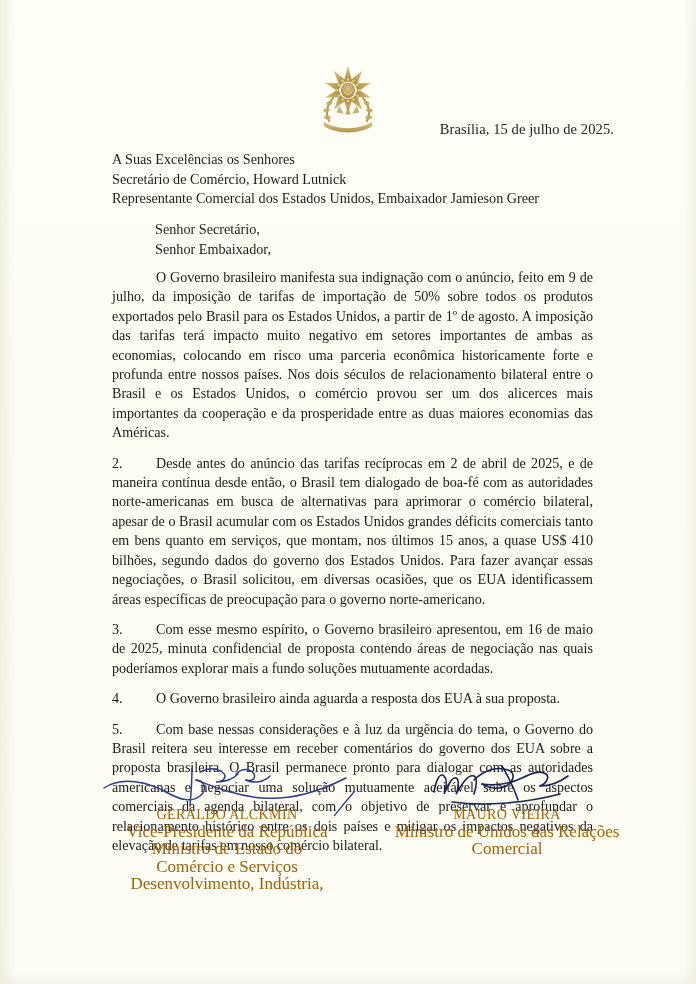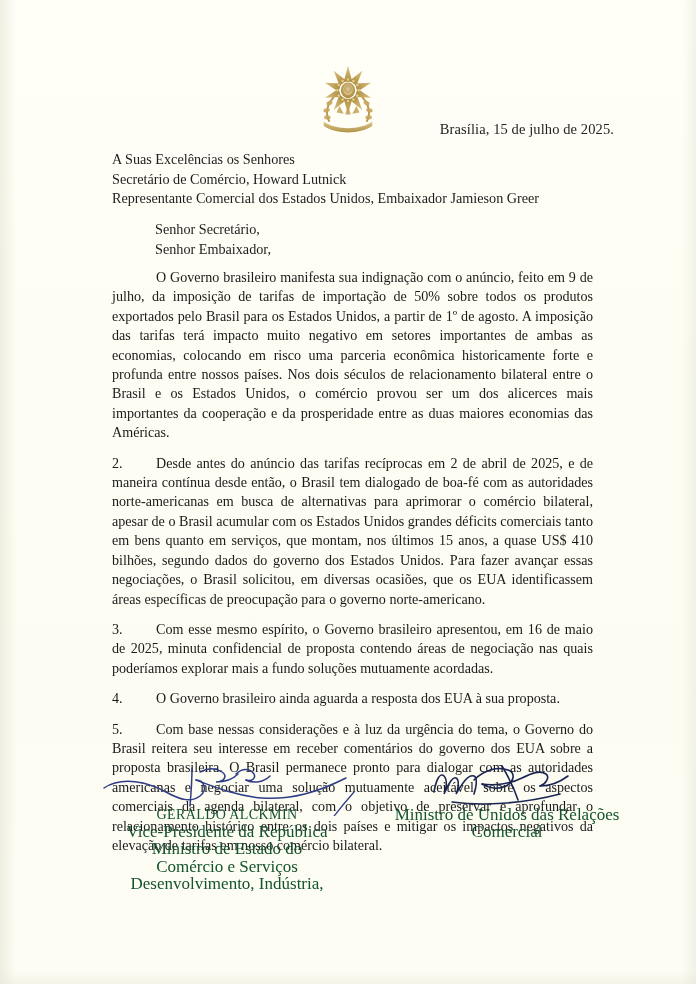--- a/index.html
+++ b/index.html
@@ -130,21 +130,21 @@
     top: 0;
     height: 54px;
     pointer-events: none;
   }
   .sig-scribble svg { display: block; width: 100%; height: 100%; }
   .sig-names {
     position: relative;
     padding-top: 44px;
     font-size: 13.4px;
     line-height: 17.2px;
-    color: #14532d;
+    color: #a16207;
     z-index: 2;
   }
   .sig-name {
     font-size: 14px;
     letter-spacing: 0.4px;
   }
   .sig-role { font-size: 17px; }
 </style>
 </head>
 <body>
@@ -281,20 +281,21 @@
             <path d="M52,30 C54,18 58,10 62,14 C66,18 64,28 62,32 C66,24 70,14 74,16 C78,18 76,28 74,32 C80,22 86,12 92,14 C96,16 94,26 92,32"></path>
             <path d="M92,18 C102,8 116,4 126,8 C134,11 132,20 124,24 C116,28 106,26 100,22"></path>
             <path d="M100,22 C112,24 128,22 140,16 C150,11 158,8 164,12 C168,15 164,22 158,24"></path>
             <path d="M158,24 C168,24 178,20 186,14"></path>
             <path d="M120,4 C126,14 132,26 136,38"></path>
             <path d="M70,40 C100,44 140,42 178,32"></path>
           </g>
         </svg>
       </div>
       <div class="sig-names">
+        <div class="sig-name">MAURO VIEIRA</div>
         <div class="sig-role">Ministro de Unidos das Relações</div>
         <div class="sig-role">Comercial</div>
       </div>
     </div>
 
   </div>
 
   <div class="edge-shade"></div>
 </div>
 

